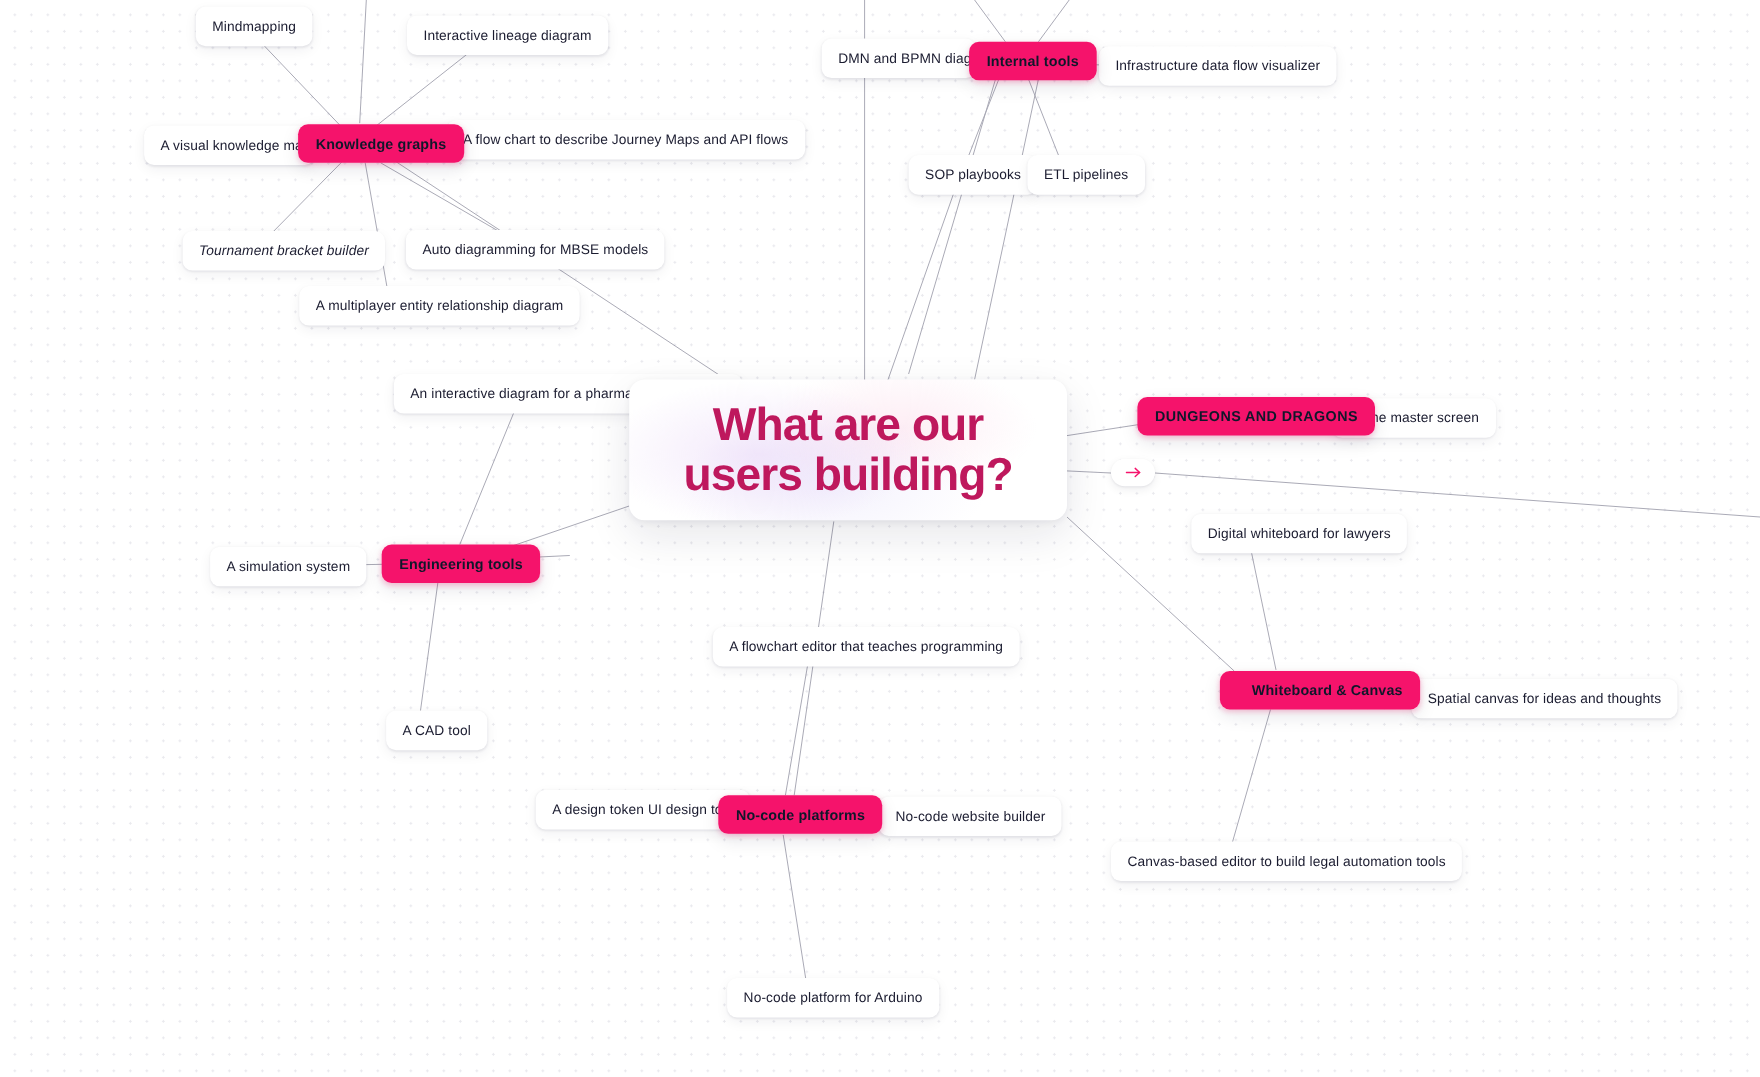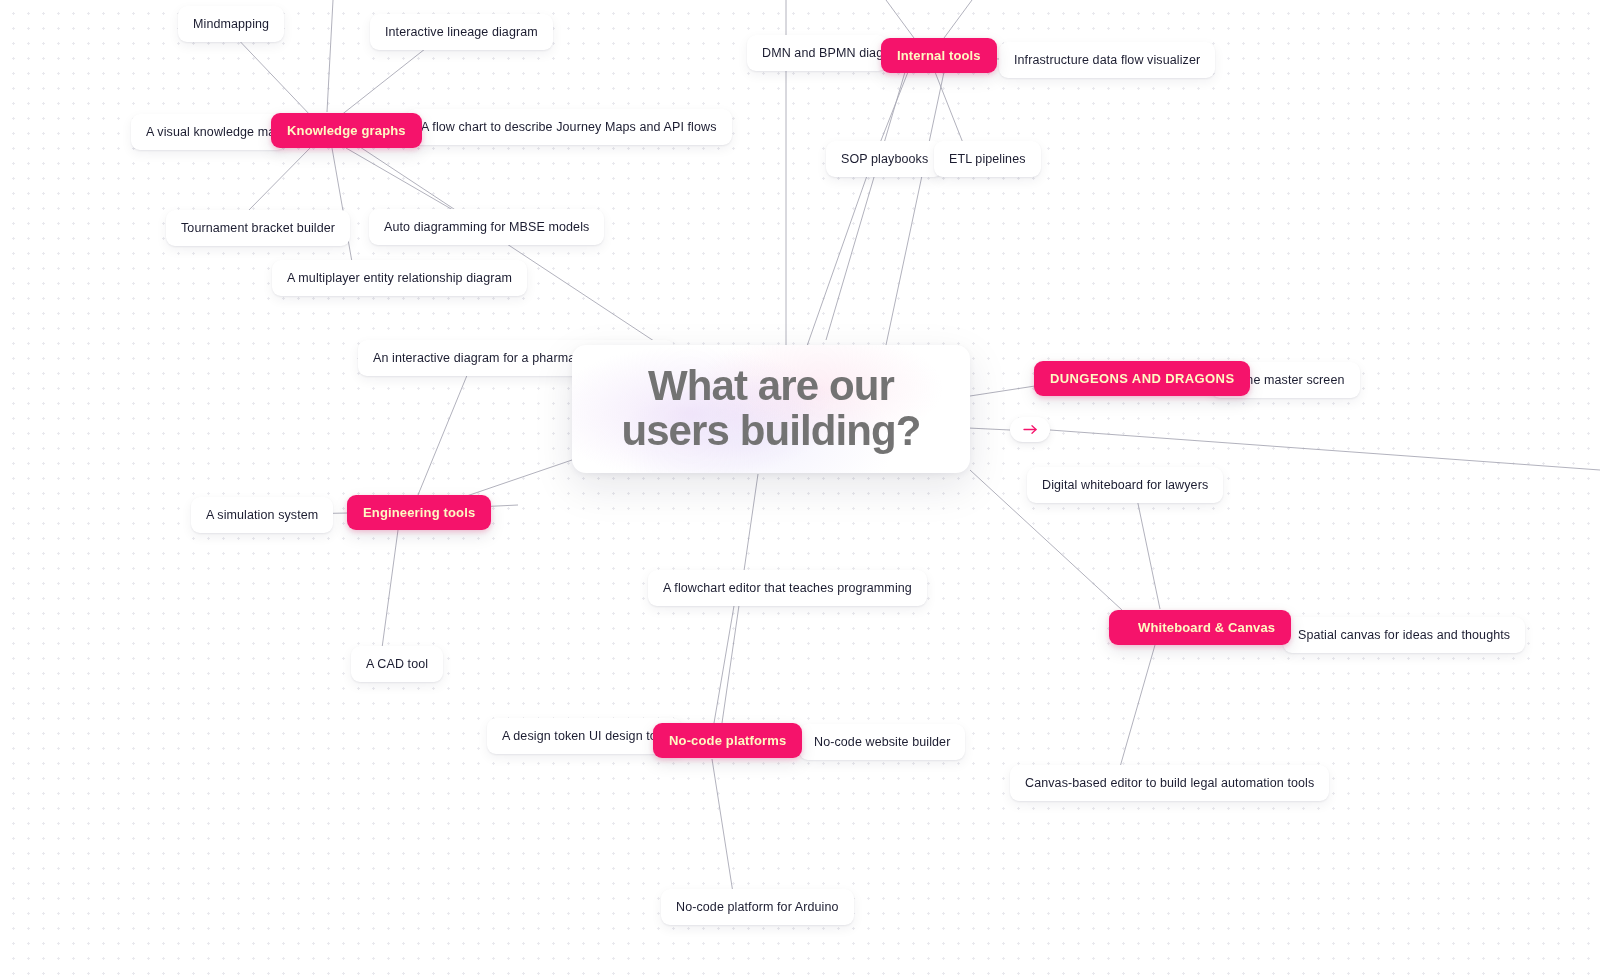--- a/index.html
+++ b/index.html
@@ -56,21 +56,21 @@
     align-items: center;
     padding: 0 15px;
     height: 36px;
     z-index: 3;
   }
 
   
   .chip {
     background: #F5136B;
     border-radius: 9px;
-    color: #fef9c3;
+    color: #0f172a;
     font-size: 13px;
     font-weight: bold;
     letter-spacing: 0.15px;
     line-height: 1;
     display: flex;
     align-items: center;
     justify-content: center;
     padding: 0 16px;
     height: 35px;
     box-shadow: 0 2px 5px rgba(245, 19, 107, 0.22),
@@ -106,21 +106,21 @@
       radial-gradient(ellipse 42% 46% at 33% 52%, rgba(214,180,240,0.30), rgba(214,180,240,0) 72%),
       radial-gradient(ellipse 36% 40% at 60% 40%, rgba(248,186,214,0.26), rgba(248,186,214,0) 72%),
       radial-gradient(ellipse 40% 44% at 47% 66%, rgba(205,196,246,0.22), rgba(205,196,246,0) 74%);
     pointer-events: none;
   }
   #hero-title {
     position: relative;
     z-index: 2;
     font-size: 42px;
     font-weight: bold;
-    color: #737373;
+    color: #be185d;
     text-align: center;
     line-height: 1.06;
     letter-spacing: -0.9px;
     padding: 0 14px;
   }
 
   
   #arrow-pill {
     position: absolute;
     left: 1010px;
@@ -220,21 +220,21 @@
   </div>
 
   <div class="node card" style="left:131px; top:114px; width:155px;">
     <span>A visual knowledge management</span>
   </div>
 
   <div class="node card" style="left:406px; top:109px;">
     <span>A flow chart to describe Journey Maps and API flows</span>
   </div>
 
-  <div class="node card" style="left:166px; top:210px;">
+  <div class="node card" style="left:166px; top:210px;font-style:italic;">
     <span>Tournament bracket builder</span>
   </div>
 
   <div class="node card" style="left:369px; top:209px;">
     <span>Auto diagramming for MBSE models</span>
   </div>
 
   <div class="node card" style="left:272px; top:260px;">
     <span>A multiplayer entity relationship diagram</span>
   </div>
@@ -301,21 +301,21 @@
   </div>
 
   <div class="node card" style="left:661px; top:889px;">
     <span>No-code platform for Arduino</span>
   </div>
 
   <div class="node chip" style="left:653px; top:723px;">
     <span>No-code platforms</span>
   </div>
 
-  <div class="node card" style="left:1027px; top:467px;text-align:right;">
+  <div class="node card" style="left:1083px; top:467px;text-align:right;">
     <span>Digital whiteboard for lawyers</span>
   </div>
 
   <div class="node card" style="left:1283px; top:617px;">
     <span>Spatial canvas for ideas and thoughts</span>
   </div>
 
   <div class="node card" style="left:1010px; top:765px;">
     <span>Canvas-based editor to build legal automation tools</span>
   </div>

